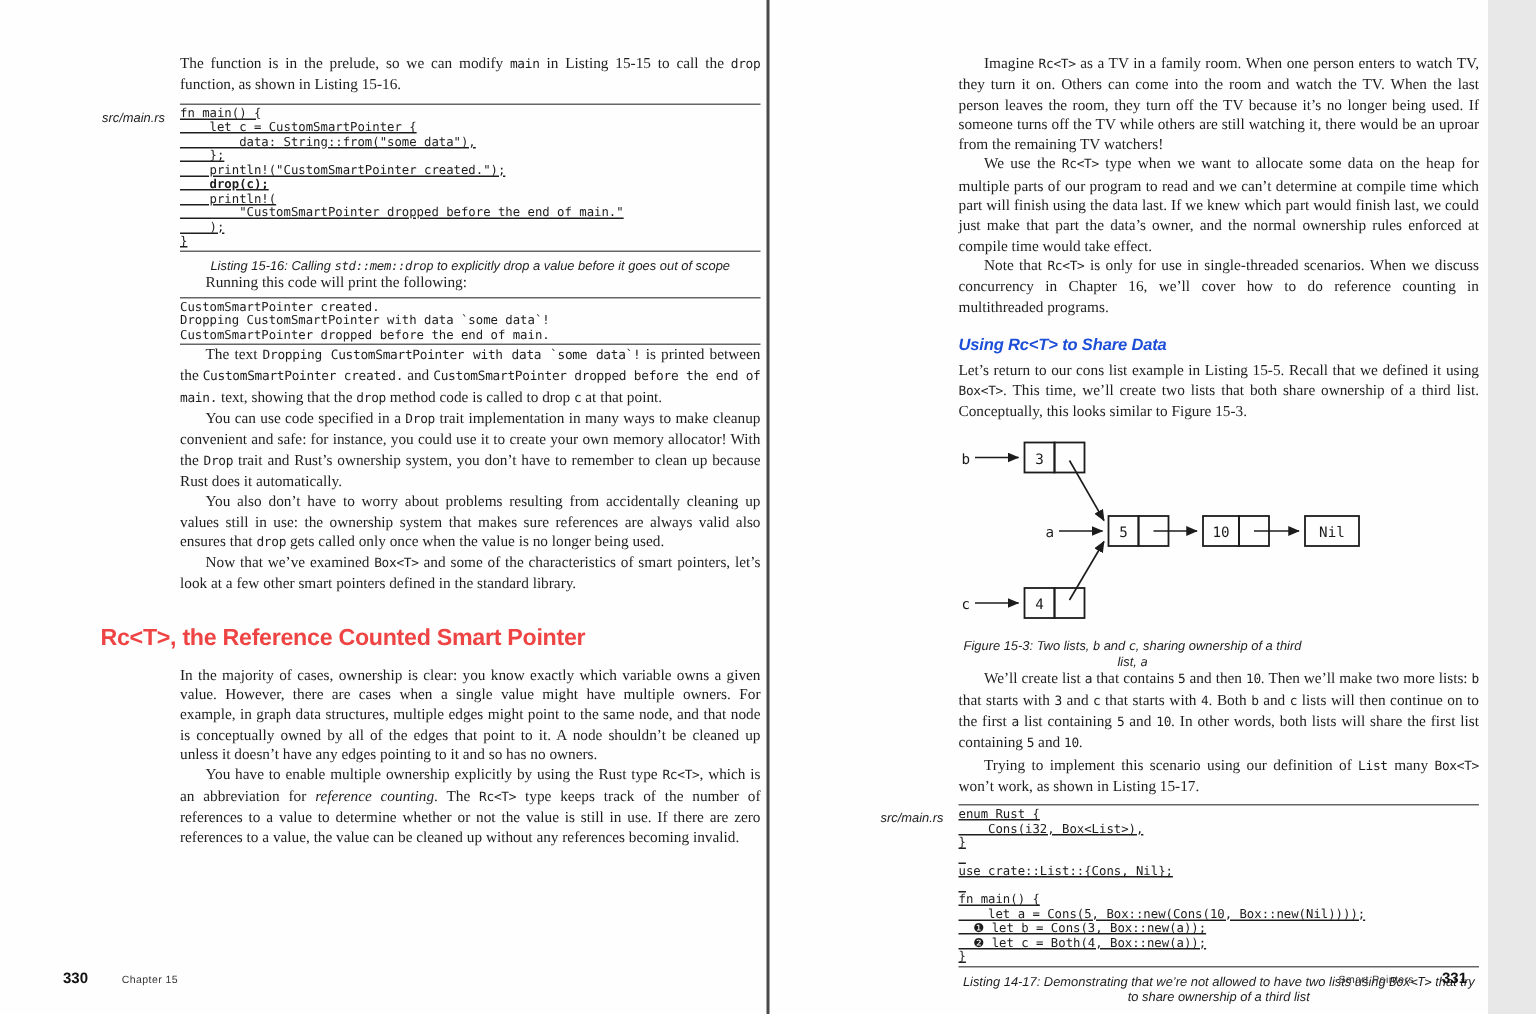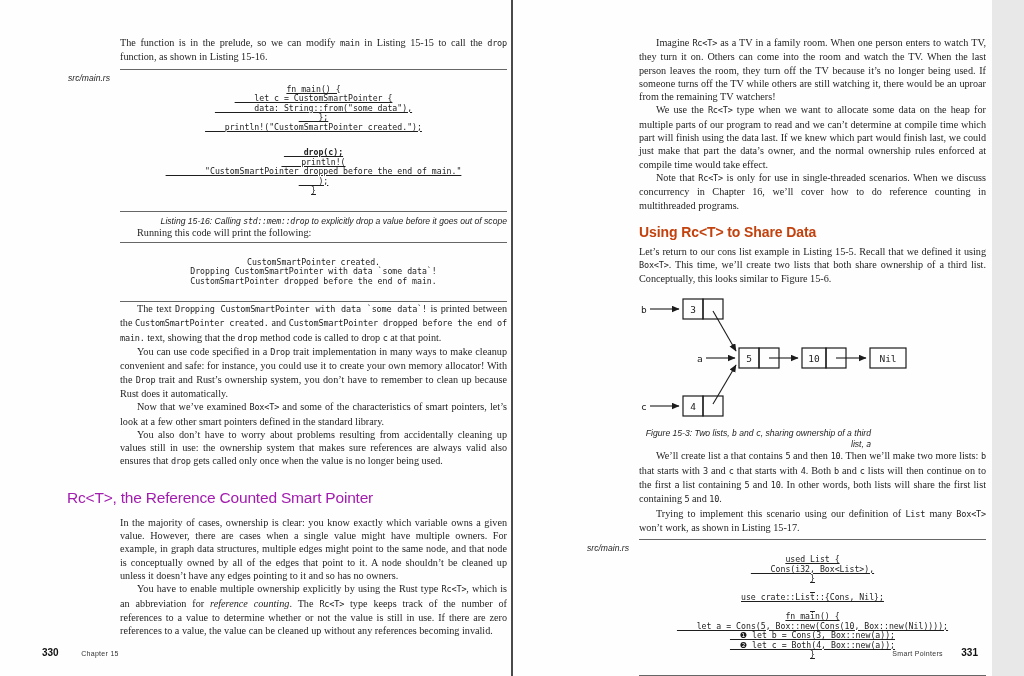--- a/index.html
+++ b/index.html
@@ -14,37 +14,37 @@
   .col-right{margin:36px 0 0 126px;width:347px;}
 
   p.body{margin:0;font-size:10.2px;line-height:13.3px;text-align:justify;}
   p.indent{text-indent:17px;}
   .seg-c{font-family:"DejaVu Sans Mono",monospace;font-size:0.84em;letter-spacing:-0.2px;}
   .seg-i{font-style:italic;}
 
   .code-section{position:relative;margin-top:5px;text-decoration:underline;}
   .margin-label{position:absolute;left:-122px;top:4px;width:112px;text-align:right;
     font-family:"Liberation Sans",sans-serif;font-style:italic;font-size:8.6px;color:#1e1e1e;}
-  .code-block{border-top:1px solid #666;border-bottom:1px solid #666;padding:15px 0;
-    font-family:"DejaVu Sans Mono",monospace;font-size:8.2px;line-height:9.5px;color:#1c1c1c;text-align:center;}
+  .code-block{border-top:1px solid #666;border-bottom:1px solid #666;padding:1px 0;
+    font-family:"DejaVu Sans Mono",monospace;font-size:8.2px;line-height:9.5px;color:#1c1c1c;}
   .code-line{white-space:pre;}
-  .code-line.bold{font-weight:bold;margin-top:16px;}
+  .code-line.bold{font-weight:bold;}
 
   p.caption{margin:4px 0 0;font-family:"Liberation Sans",sans-serif;font-style:italic;
-    font-size:8.6px;line-height:10.8px;color:#1e1e1e;text-align:right;}
+    font-size:8.6px;line-height:10.8px;color:#1e1e1e;text-align:center;}
   p.caption .seg-c{font-size:0.95em;}
 
   .running{margin:7px 0 5px;}
   .output-block{margin-top:2px;}
   .after-output{margin-top:6px;}
 
   h1.heading{margin:20px 0 9px -53px;font-family:"Liberation Sans",sans-serif;
-    font-weight:normal;font-size:15.5px;letter-spacing:-0.2px;color:#a21caf;}
+    font-weight:bold;font-size:15.5px;letter-spacing:-0.2px;color:#ef4444;}
   h2.subheading{margin:12px 0 5px;font-family:"Liberation Sans",sans-serif;
-    font-weight:bold;font-size:14px;letter-spacing:-0.1px;color:#c2410c;}
+    font-weight:bold;font-style:italic;font-size:11px;letter-spacing:-0.1px;color:#1d4ed8;}
 
   .figure-wrap{margin:10px 0 2px;}
   .fig-caption{width:232px;}
   .after-figure{margin-top:8px;}
   svg text{font-family:"DejaVu Sans Mono",monospace;font-size:9.5px;fill:#1c1c1c;}
 
   .footer{position:absolute;bottom:16px;font-family:"Liberation Sans",sans-serif;}
   .footer-left{left:42px;}
   .footer-right{right:46px;}
   .page-num{font-weight:bold;font-size:10px;color:#111;}
@@ -81,22 +81,22 @@
       <p class="body indent running"><span>Running this code will print the following:</span></p>
 
       <div class="code-block output-block">
           <div class="code-line">CustomSmartPointer created.</div>
           <div class="code-line">Dropping CustomSmartPointer with data `some data`!</div>
           <div class="code-line">CustomSmartPointer dropped before the end of main.</div>
         </div>
 
       <p class="body indent after-output"><span>The text </span><span class="seg-c">Dropping CustomSmartPointer with data `some data`!</span><span> is printed between the </span><span class="seg-c">CustomSmartPointer created.</span><span> and </span><span class="seg-c">CustomSmartPointer dropped before the end of main.</span><span> text, showing that the </span><span class="seg-c">drop</span><span> method code is called to drop </span><span class="seg-c">c</span><span> at that point.</span></p>
       <p class="body indent"><span>You can use code specified in a </span><span class="seg-c">Drop</span><span> trait implementation in many ways to make cleanup convenient and safe: for instance, you could use it to create your own memory allocator! With the </span><span class="seg-c">Drop</span><span> trait and Rust’s ownership system, you don’t have to remember to clean up because Rust does it automatically.</span></p>
+      <p class="body indent"><span>You also don’t have to worry about problems resulting from accidentally cleaning up values still in use: the ownership system that makes sure references are always valid also ensures that </span><span class="seg-c">drop</span><span> gets called only once when the value is no longer being used.</span></p>
       <p class="body indent"><span>Now that we’ve examined </span><span class="seg-c">Box&lt;T&gt;</span><span> and some of the characteristics of smart pointers, let’s look at a few other smart pointers defined in the standard library.</span></p>
-      <p class="body indent"><span>You also don’t have to worry about problems resulting from accidentally cleaning up values still in use: the ownership system that makes sure references are always valid also ensures that </span><span class="seg-c">drop</span><span> gets called only once when the value is no longer being used.</span></p>
 
       <h1 class="heading">Rc&lt;T&gt;, the Reference Counted Smart Pointer</h1>
 
       <p class="body"><span>In the majority of cases, ownership is clear: you know exactly which variable owns a given value. However, there are cases when a single value might have multiple owners. For example, in graph data structures, multiple edges might point to the same node, and that node is conceptually owned by all of the edges that point to it. A node shouldn’t be cleaned up unless it doesn’t have any edges pointing to it and so has no owners.</span></p>
       <p class="body indent"><span>You have to enable multiple ownership explicitly by using the Rust type </span><span class="seg-c">Rc&lt;T&gt;</span><span>, which is an abbreviation for </span><span class="seg-i">reference counting</span><span>. The </span><span class="seg-c">Rc&lt;T&gt;</span><span> type keeps track of the number of references to a value to determine whether or not the value is still in use. If there are zero references to a value, the value can be cleaned up without any references becoming invalid.</span></p>
     </div>
 
     <div class="footer footer-left">
       <span class="page-num">330</span>
       <span class="footer-label">Chapter 15</span>
@@ -106,21 +106,21 @@
   <div class="divider"></div>
 
   <div class="page page-right">
     <div class="col-right">
       <p class="body indent"><span>Imagine </span><span class="seg-c">Rc&lt;T&gt;</span><span> as a TV in a family room. When one person enters to watch TV, they turn it on. Others can come into the room and watch the TV. When the last person leaves the room, they turn off the TV because it’s no longer being used. If someone turns off the TV while others are still watching it, there would be an uproar from the remaining TV watchers!</span></p>
       <p class="body indent"><span>We use the </span><span class="seg-c">Rc&lt;T&gt;</span><span> type when we want to allocate some data on the heap for multiple parts of our program to read and we can’t determine at compile time which part will finish using the data last. If we knew which part would finish last, we could just make that part the data’s owner, and the normal ownership rules enforced at compile time would take effect.</span></p>
       <p class="body indent"><span>Note that </span><span class="seg-c">Rc&lt;T&gt;</span><span> is only for use in single-threaded scenarios. When we discuss concurrency in Chapter 16, we’ll cover how to do reference counting in multithreaded programs.</span></p>
 
       <h2 class="subheading">Using Rc&lt;T&gt; to Share Data</h2>
 
-      <p class="body"><span>Let’s return to our cons list example in Listing 15-5. Recall that we defined it using </span><span class="seg-c">Box&lt;T&gt;</span><span>. This time, we’ll create two lists that both share ownership of a third list. Conceptually, this looks similar to Figure 15-6.</span></p>
+      <p class="body"><span>Let’s return to our cons list example in Listing 15-5. Recall that we defined it using </span><span class="seg-c">Box&lt;T&gt;</span><span>. This time, we’ll create two lists that both share ownership of a third list. Conceptually, this looks similar to Figure 15-3.</span></p>
 
       <div class="figure-wrap">
         <svg width="272" height="124" viewBox="0 0 272 124">
           <defs>
             <marker id="arr" markerWidth="8" markerHeight="8" refX="6.5" refY="3" orient="auto">
               <path d="M0,0 L7,3 L0,6 Z" fill="#1c1c1c"></path>
             </marker>
           </defs>
 
           <text x="2" y="17">b</text>
@@ -152,21 +152,21 @@
         </svg>
       </div>
       <p class="caption fig-caption"><span>Figure 15-3: Two lists, </span><span class="seg-c">b</span><span> and </span><span class="seg-c">c</span><span>, sharing ownership of a third list, </span><span class="seg-c">a</span></p>
 
       <p class="body indent after-figure"><span>We’ll create list </span><span class="seg-c">a</span><span> that contains </span><span class="seg-c">5</span><span> and then </span><span class="seg-c">10</span><span>. Then we’ll make two more lists: </span><span class="seg-c">b</span><span> that starts with </span><span class="seg-c">3</span><span> and </span><span class="seg-c">c</span><span> that starts with </span><span class="seg-c">4</span><span>. Both </span><span class="seg-c">b</span><span> and </span><span class="seg-c">c</span><span> lists will then continue on to the first </span><span class="seg-c">a</span><span> list containing </span><span class="seg-c">5</span><span> and </span><span class="seg-c">10</span><span>. In other words, both lists will share the first list containing </span><span class="seg-c">5</span><span> and </span><span class="seg-c">10</span><span>.</span></p>
       <p class="body indent"><span>Trying to implement this scenario using our definition of </span><span class="seg-c">List</span><span> many </span><span class="seg-c">Box&lt;T&gt;</span><span> won’t work, as shown in Listing 15-17.</span></p>
 
       <div class="code-section">
         <div class="margin-label">src/main.rs</div>
         <div class="code-block">
-            <div class="code-line">used List {</div>
+            <div class="code-line">enum Rust {</div>
             <div class="code-line">    Cons(i32, Box&lt;List&gt;),</div>
             <div class="code-line">}</div>
             <div class="code-line">&nbsp;</div>
             <div class="code-line">use crate::List::{Cons, Nil};</div>
             <div class="code-line">&nbsp;</div>
             <div class="code-line">fn main() {</div>
             <div class="code-line">    let a = Cons(5, Box::new(Cons(10, Box::new(Nil))));</div>
             <div class="code-line">  ❶ let b = Cons(3, Box::new(a));</div>
             <div class="code-line">  ❷ let c = Both(4, Box::new(a));</div>
             <div class="code-line">}</div>

